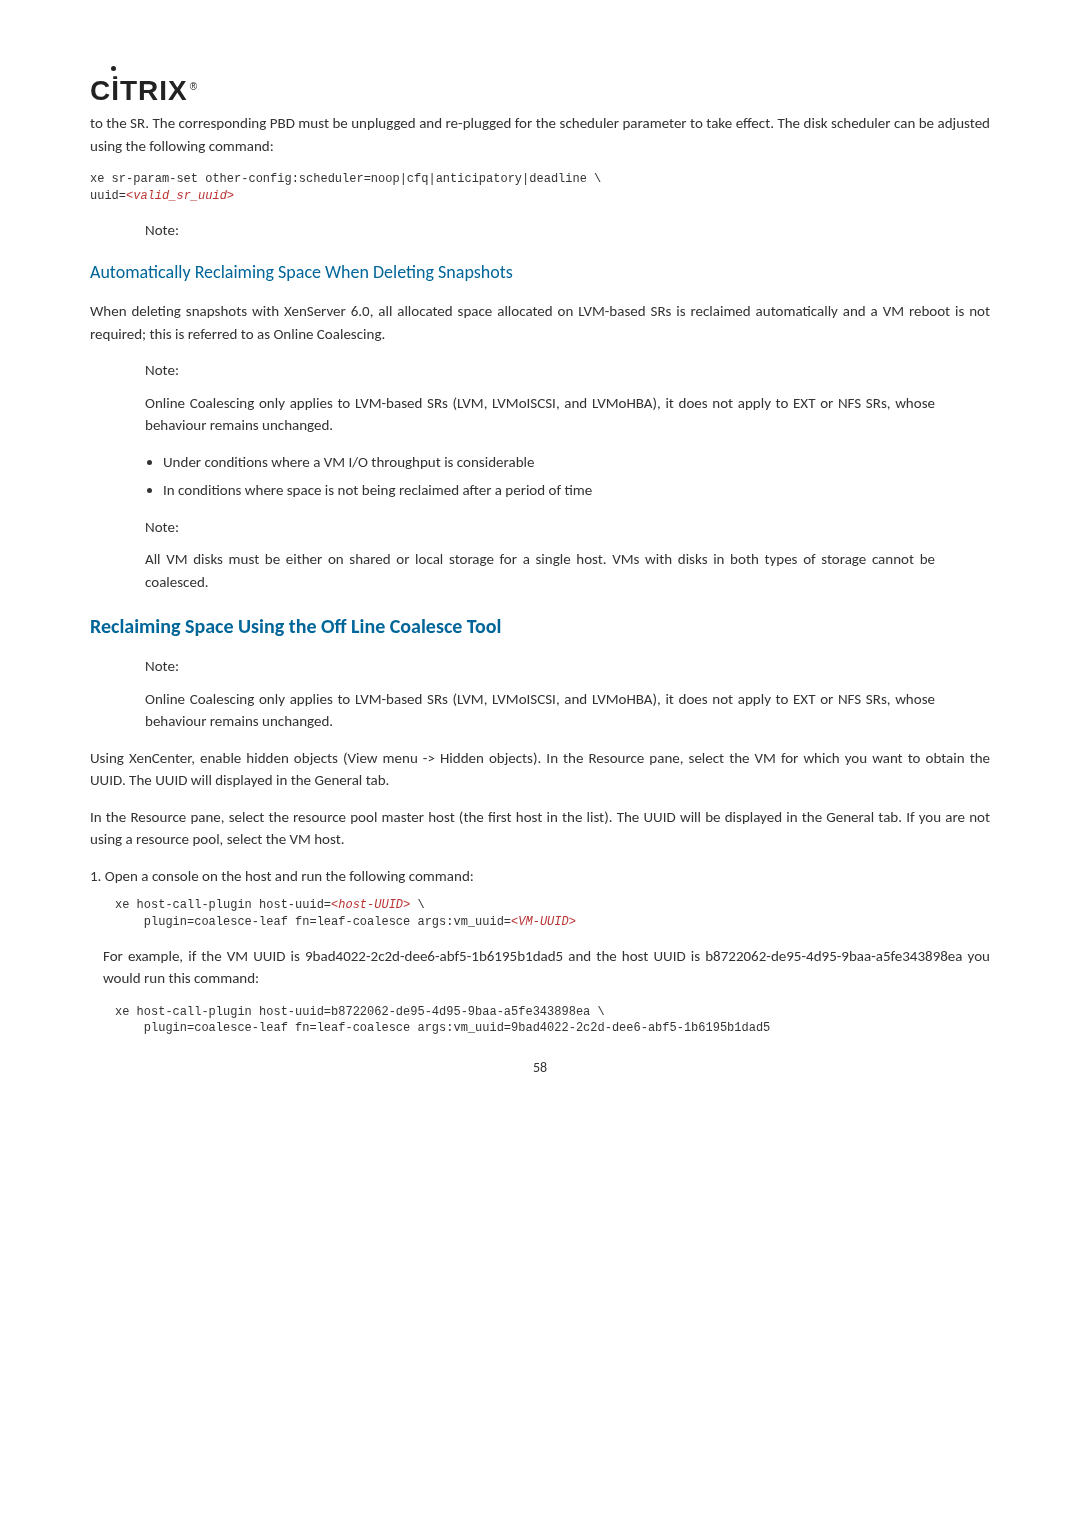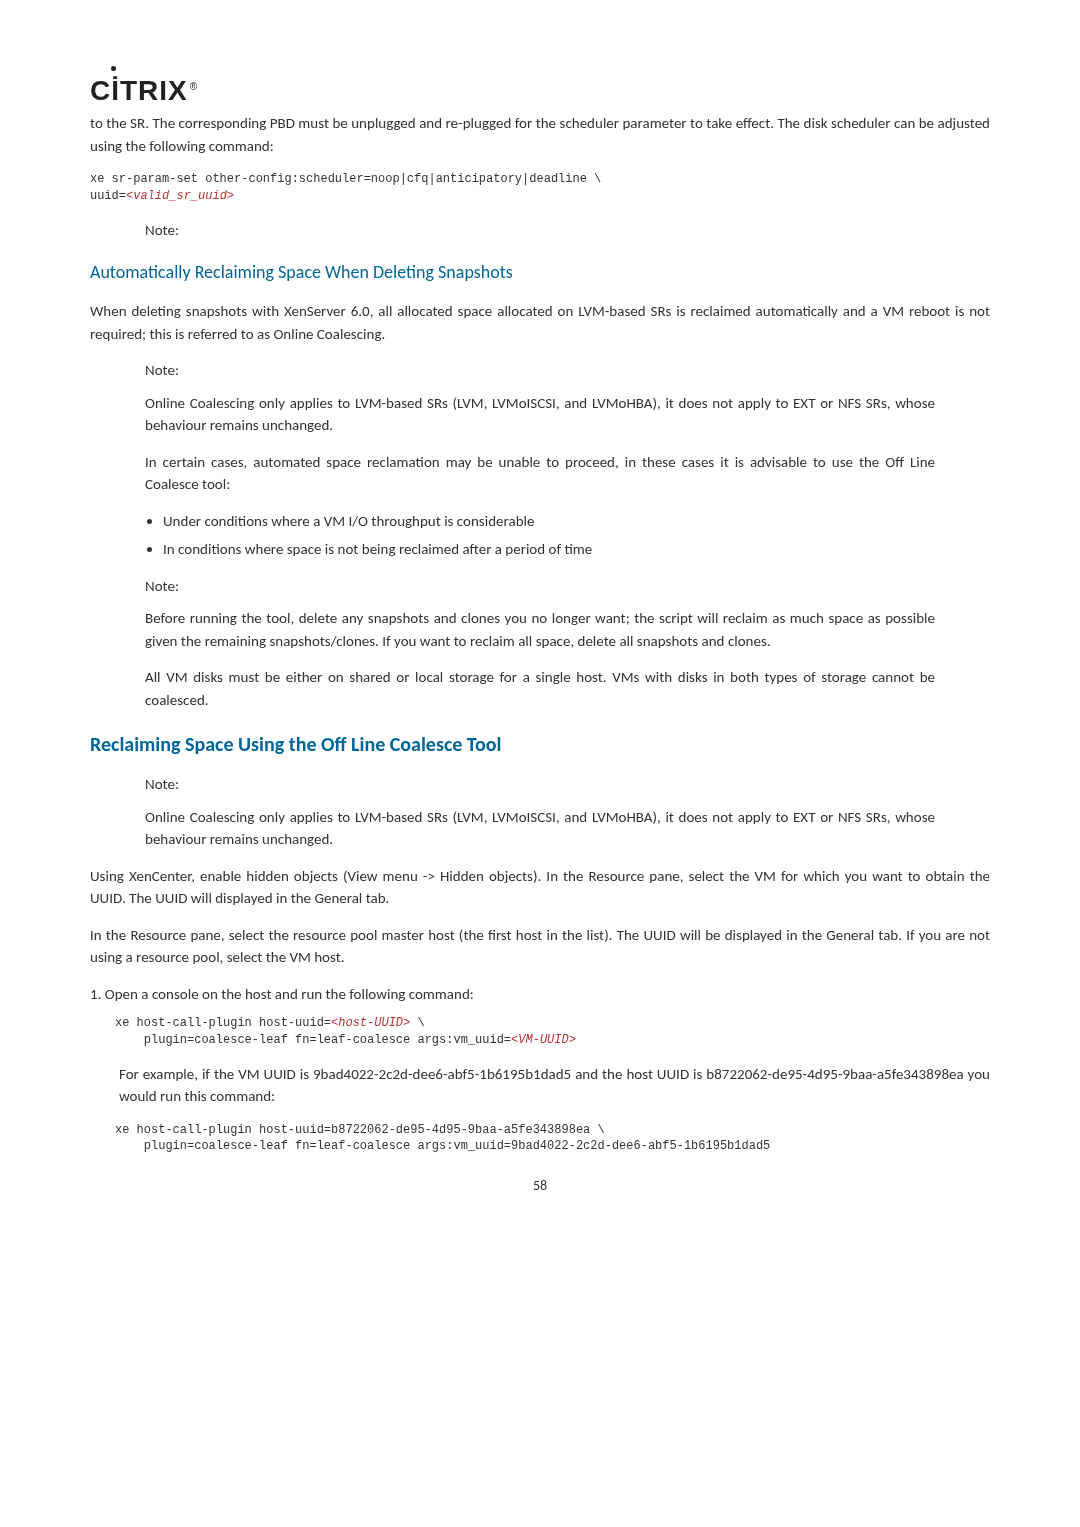--- a/index.html
+++ b/index.html
@@ -45,21 +45,21 @@
   }
   .code .var { color: #b33; font-style: italic; }
   .indent { margin-left: 55px; margin-right: 55px; }
   .note-label { font-weight: normal; margin-bottom: 10px; }
   .h2 { color: #006699; font-size: 18px; font-weight: normal; margin: 18px 0 14px 0; }
   .h3 { color: #006699; font-size: 20px; font-weight: bold; margin: 18px 0 14px 0; }
   ul { margin-left: 18px; margin-bottom: 14px; }
   li { margin-bottom: 6px; }
   .step { margin-bottom: 10px; }
   .step-code { margin-left: 25px; }
-  .step-para { margin-left: 29px; text-align: justify; margin-bottom: 14px; }
+  .step-para { margin-left: 13px; text-align: justify; margin-bottom: 14px; }
   .page-num { text-align: center; margin-top: 20px; font-size: 14px; }
 </style>
 </head>
 <body>
 
 <div class="logo">
   <span class="dot"></span>
   <span>CİTRIX</span><span class="reg">®</span>
 </div>
 
@@ -72,27 +72,25 @@
   <p class="note-label">Note:</p>
 </div>
 
 <h2 class="h2">Automatically Reclaiming Space When Deleting Snapshots</h2>
 
 <p class="para">When deleting snapshots with XenServer 6.0, all allocated space allocated on LVM-based SRs is reclaimed automatically and a VM reboot is not required; this is referred to as Online Coalescing.</p>
 
 <div class="indent">
   <p class="note-label">Note:</p>
   <p class="para">Online Coalescing only applies to LVM-based SRs (LVM, LVMoISCSI, and LVMoHBA), it does not apply to EXT or NFS SRs, whose behaviour remains unchanged.</p>
-  <p class="para">In certain cases, automated space reclamation may be unable to proceed, in these cases it is advisable to use the Off Line Coalesce tool:</p>
   <ul>
     <li>Under conditions where a VM I/O throughput is considerable</li>
     <li>In conditions where space is not being reclaimed after a period of time</li>
   </ul>
   <p class="note-label">Note:</p>
-  <p class="para">Before running the tool, delete any snapshots and clones you no longer want; the script will reclaim as much space as possible given the remaining snapshots/clones. If you want to reclaim all space, delete all snapshots and clones.</p>
   <p class="para">All VM disks must be either on shared or local storage for a single host. VMs with disks in both types of storage cannot be coalesced.</p>
 </div>
 
 <h3 class="h3">Reclaiming Space Using the Off Line Coalesce Tool</h3>
 
 <div class="indent">
   <p class="note-label">Note:</p>
   <p class="para">Online Coalescing only applies to LVM-based SRs (LVM, LVMoISCSI, and LVMoHBA), it does not apply to EXT or NFS SRs, whose behaviour remains unchanged.</p>
 </div>
 

